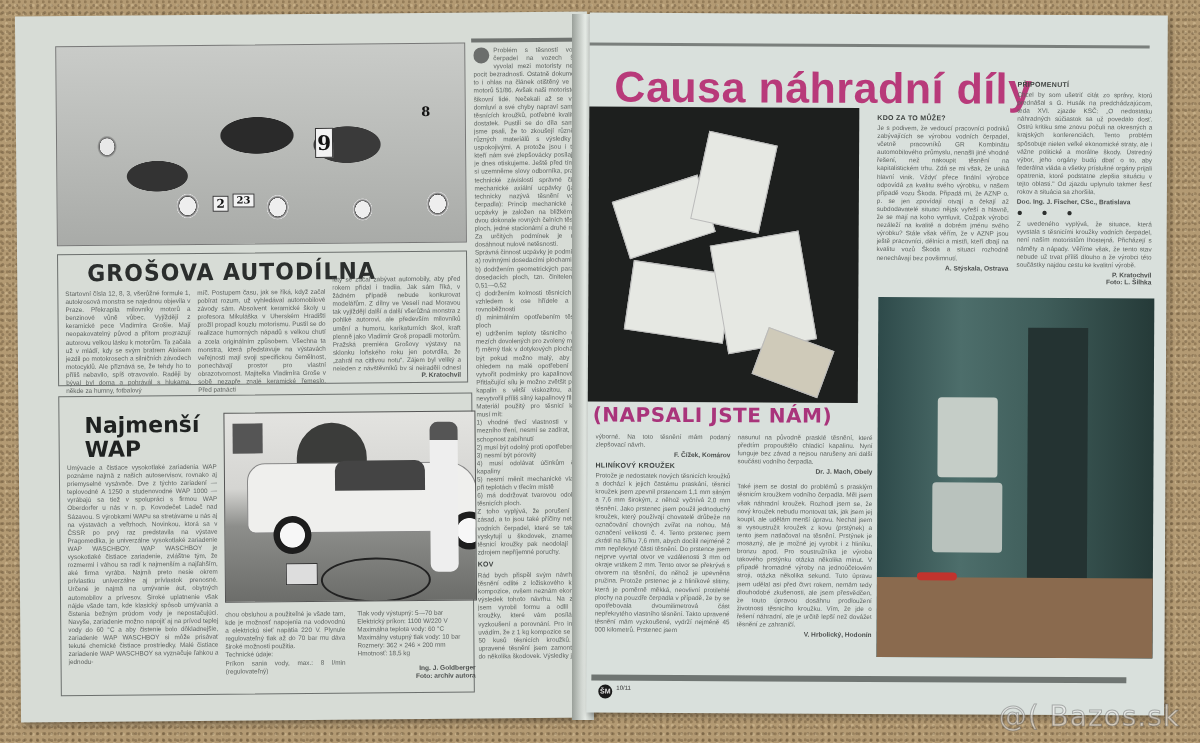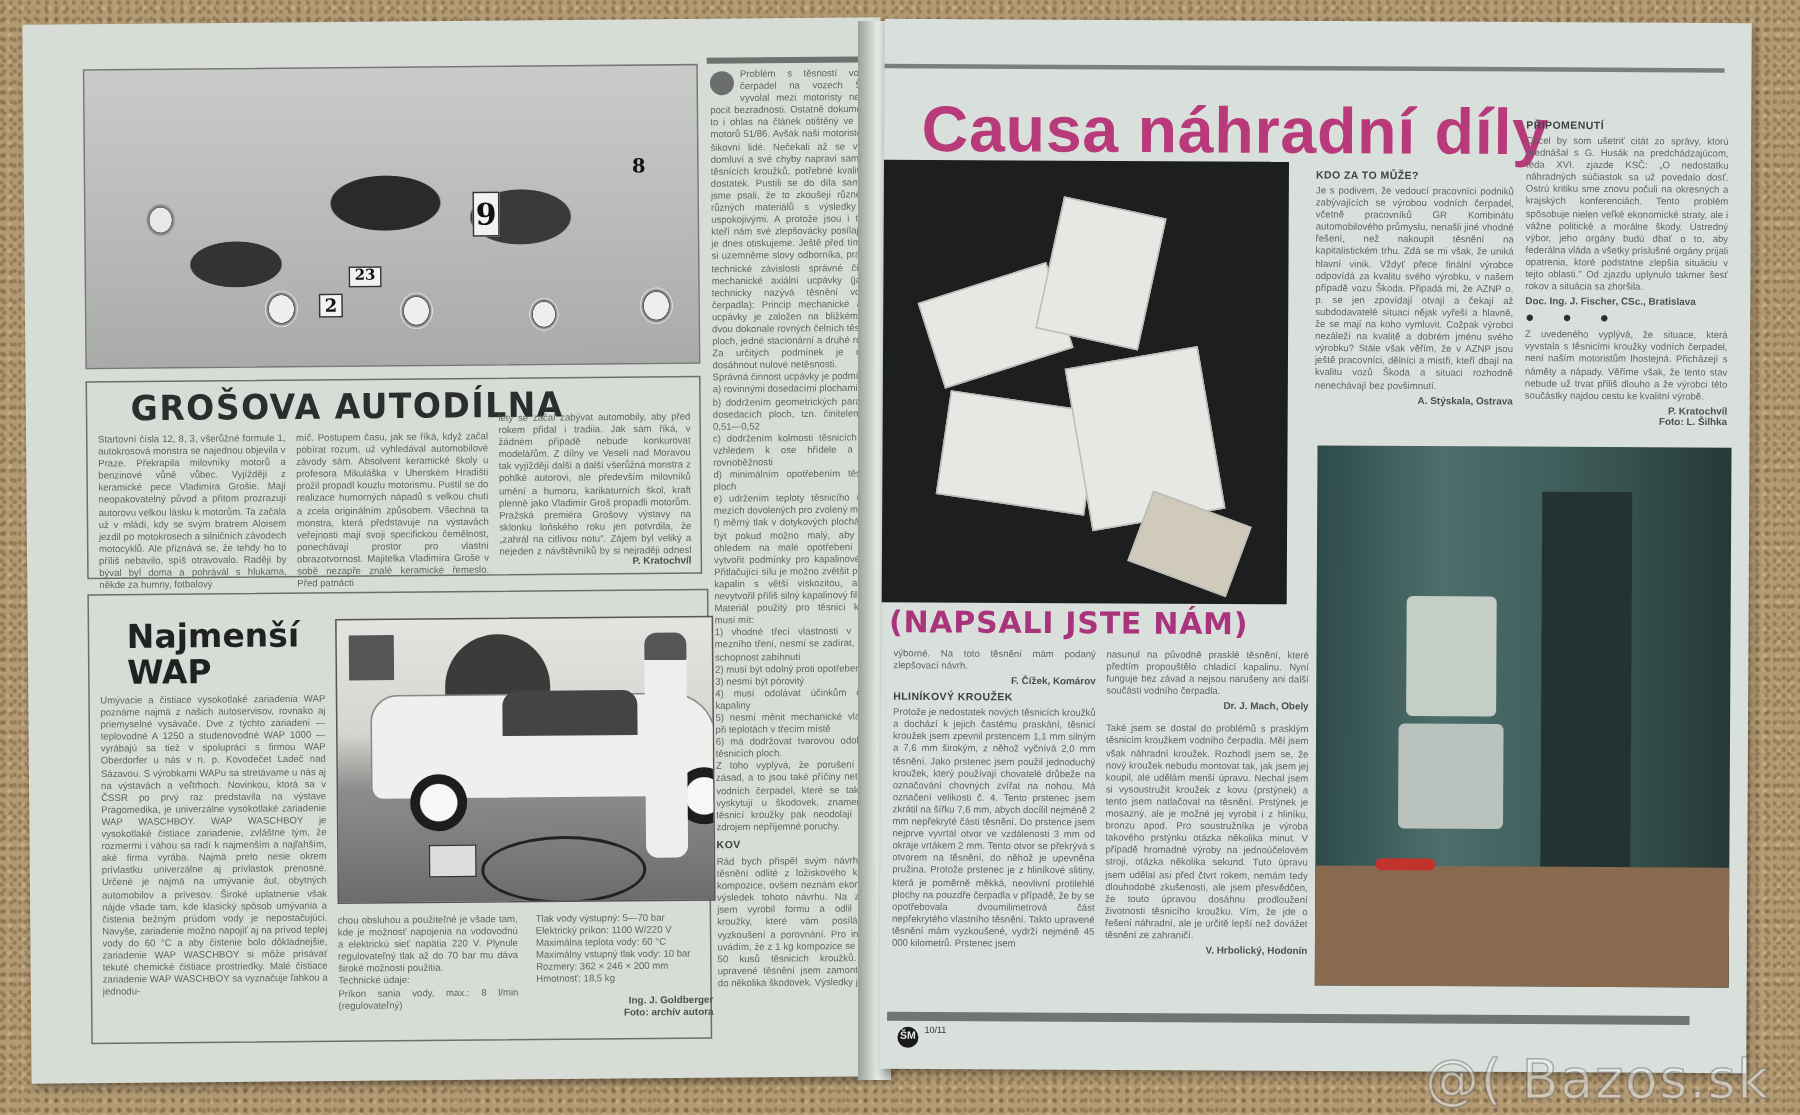--- a/index.html
+++ b/index.html
@@ -59,31 +59,31 @@
   .headline-causa { position: absolute; left: 25px; top: 50px; font-family: "Liberation Sans", sans-serif; font-weight: bold; font-size: 43px; color: #b83a7a; letter-spacing: .5px; }
   .photo-parts { position: absolute; left: 0; top: 94px; width: 270px; height: 295px; background: #1d1f1e; overflow: hidden; }
   .paper { position: absolute; background: #e6e8e3; border: 1px solid #bbb; }
   .photo-machine { position: absolute; left: 290px; top: 283px; width: 276px; height: 360px; overflow: hidden;
     background: linear-gradient(90deg, #2e4a4a 0%, #4d6e6b 30%, #3f5d5a 60%, #253a38 100%); }
   .headline-napsali { position: absolute; left: 5px; top: 390px; font-family: "DejaVu Sans", sans-serif; font-weight: bold; font-size: 20px; color: #a9347b; letter-spacing: .5px; }
   .bottom-rule { position: absolute; left: 5px; top: 662px; width: 535px; height: 6px; background: #6f7572; }
   .logo-badge { position: absolute; left: 12px; top: 672px; width: 14px; height: 14px; border-radius: 50%; background: #1a1a1a; color: #e6e6e6; font-size: 7px; text-align: center; line-height: 14px; font-weight: bold; }
   .page-num { position: absolute; left: 30px; top: 672px; font-size: 6px; color: #333; }
   .bullets { font-size: 10px; color: #2d302f; letter-spacing: 8px; margin: 2px 0; }
-  .watermark { position: absolute; right: 20px; top: 700px; font-family: "DejaVu Sans", sans-serif; font-size: 36px; color: rgba(240,240,240,.55); -webkit-text-stroke: 1px rgba(80,80,80,.4); letter-spacing: 1px; }
+  .watermark { position: absolute; right: 20px; top: 700px; font-family: "DejaVu Sans", sans-serif; font-size: 28px; color: rgba(240,240,240,.55); -webkit-text-stroke: 1px rgba(80,80,80,.4); letter-spacing: 1px; }
   .drop-cap { display: inline-block; width: 16px; height: 16px; border-radius: 50%; background: #6b6e6c; float: left; margin: 1px 4px 0 0; }
 </style>
 </head>
 <body>
 
 <div class="page page-left">
   <div class="photo-cars">
     <span class="car-num" style="left:258px;top:83px;width:18px;height:30px;font-size:20px;line-height:28px;">9</span>
     <span class="car-num" style="left:362px;top:60px;width:14px;height:18px;font-size:13px;line-height:16px;border:none;background:transparent;">8</span>
-    <span class="car-num" style="left:175px;top:132px;width:22px;height:14px;font-size:10px;line-height:12px;">23</span>
+    <span class="car-num" style="left:175px;top:148px;width:22px;height:14px;font-size:10px;line-height:12px;">23</span>
     <span class="car-num" style="left:155px;top:150px;width:16px;height:16px;font-size:12px;line-height:14px;">2</span>
   </div>
 
   <div class="left-border-box" style="left:40px;top:238px;width:410px;height:132px;"></div>
   <div class="headline-grosova">GROŠOVA AUTODÍLNA</div>
   <div class="col body-text" style="left:48px;top:274px;width:125px;">Startovní čísla 12, 8, 3, všerůžné formule 1, autokrosová monstra se najednou objevila v Praze. Překrapila milovníky motorů a benzinové vůně vůbec. Vyjíždějí z keramické pece Vladimíra Grošie. Mají neopakovatelný původ a přitom prozrazují autorovu velkou lásku k motorům. Ta začala už v mládí, kdy se svým bratrem Aloisem jezdil po motokrosech a silničních závodech motocyklů. Ale přiznává se, že tehdy ho to příliš nebavilo, spíš otravovalo. Raději by býval byl doma a pohrávál s hlukama, někde za humny, fotbalový</div>
   <div class="col body-text" style="left:180px;top:274px;width:128px;">míč. Postupem času, jak se říká, když začal pobírat rozum, už vyhledával automobilové závody sám. Absolvent keramické školy u profesora Mikuláška v Uherském Hradišti prožil propadl kouzlu motorismu. Pustil se do realizace humorných nápadů s velkou chutí a zcela originálním způsobem. Všechna ta monstra, která představuje na výstavách veřejnosti mají svoji specifickou čemělnost, ponechávají prostor pro vlastní obrazotvornost. Majitelka Vladimíra Groše v sobě nezapře znalé keramické řemeslo. Před patnácti</div>
   <div class="col body-text" style="left:315px;top:262px;width:128px;height:95px;overflow:hidden;">lety se začal zabývat automobily, aby před rokem přidal i tradiia. Jak sám říká, v žádném případě nebude konkurovat modelářům. Z dílny ve Veselí nad Moravou tak vyjíždějí další a další všerůžná monstra z pohlké autorovi, ale především milovníků umění a humoru, karikaturních škol, kraft plenně jako Vladimír Groš propadli motorům. Pražská premiéra Grošovy výstavy na sklonku loňského roku jen potvrdila, že „zahrál na citlivou notu". Zájem byl veliký a nejeden z návštěvníků by si nejraději odnesl mnohý z automobilů, motocyklů domů. Ne náhodou se už před časem začalo hovořit o auto-Groších a moto-Groších.</div>
   <div class="col sig" style="left:315px;top:356px;width:128px;">P. Kratochvíl</div>
 

